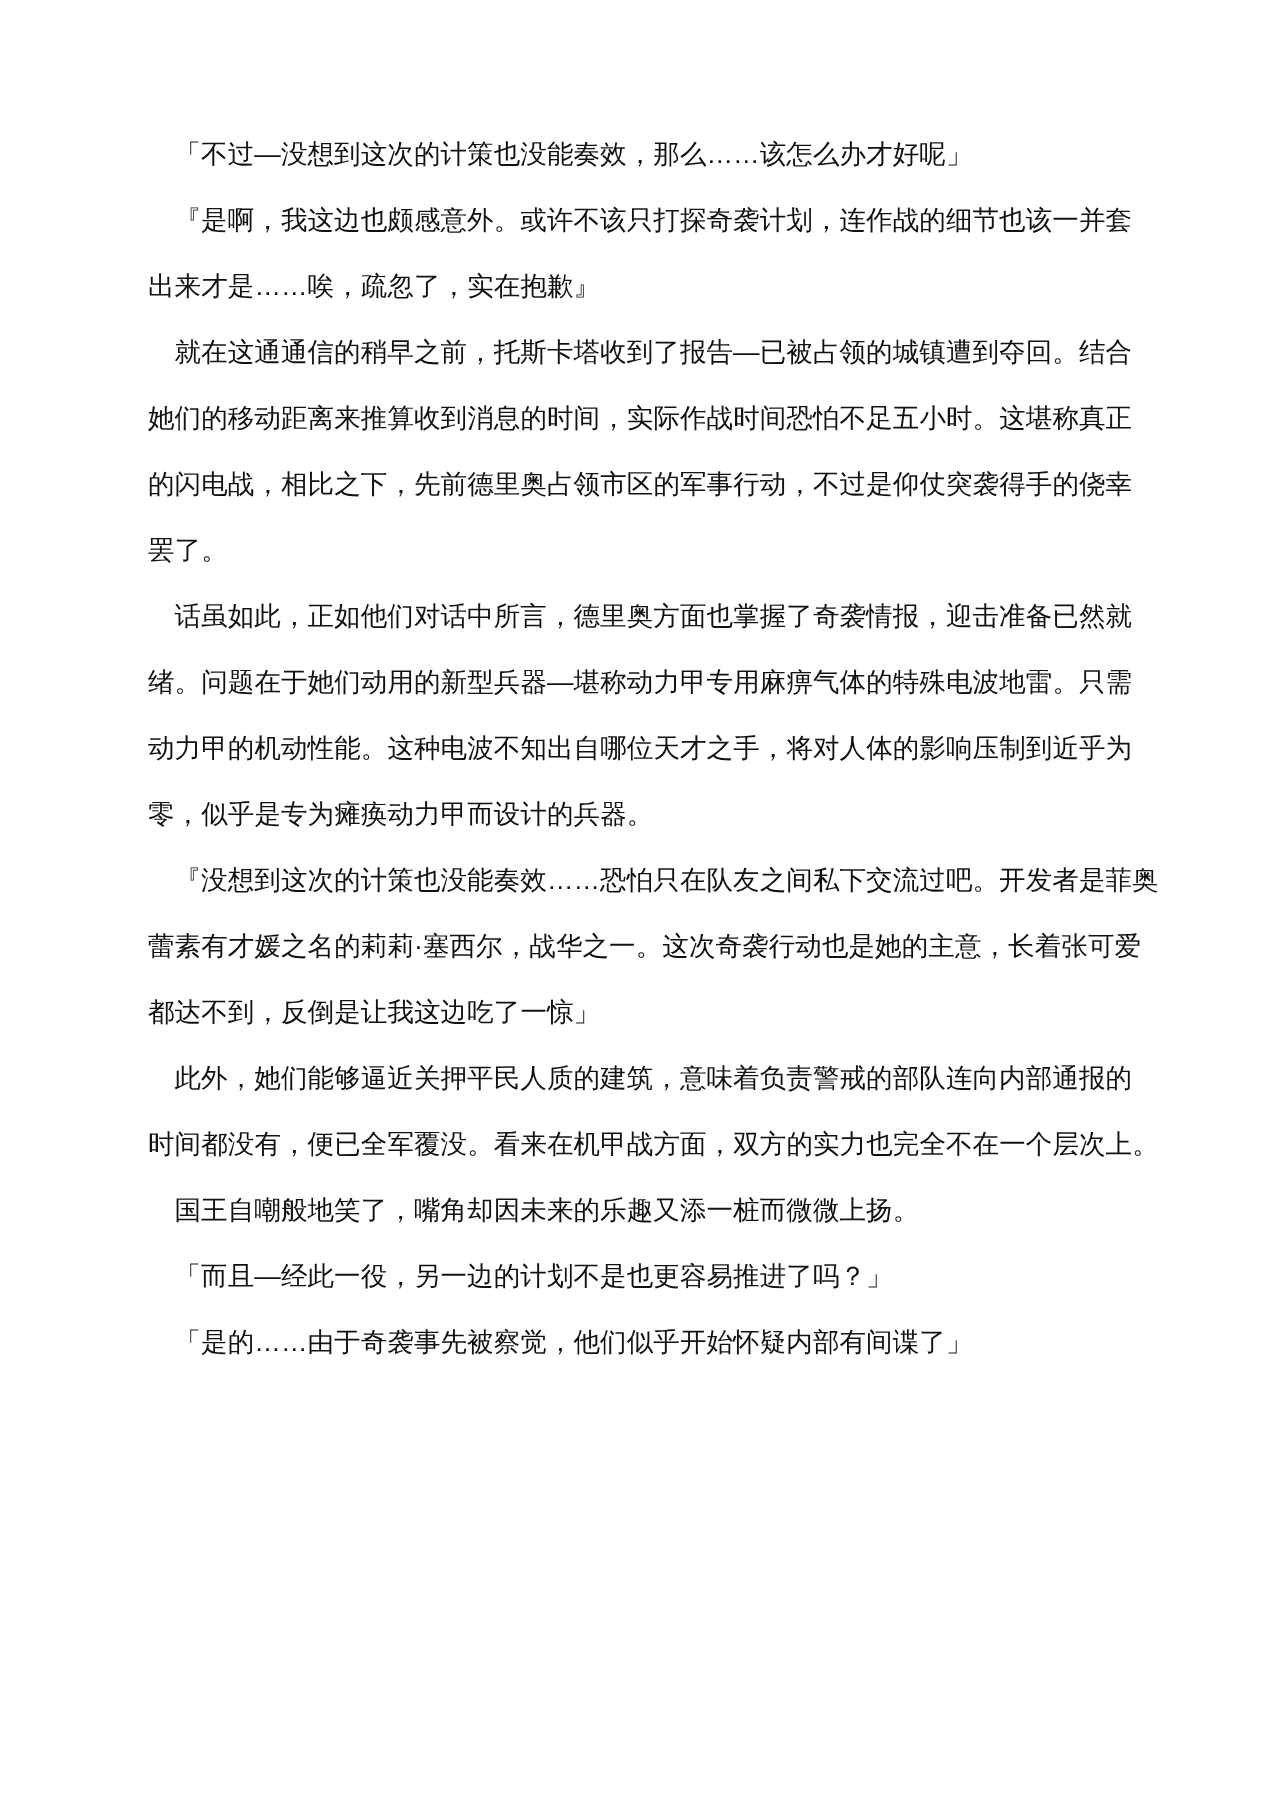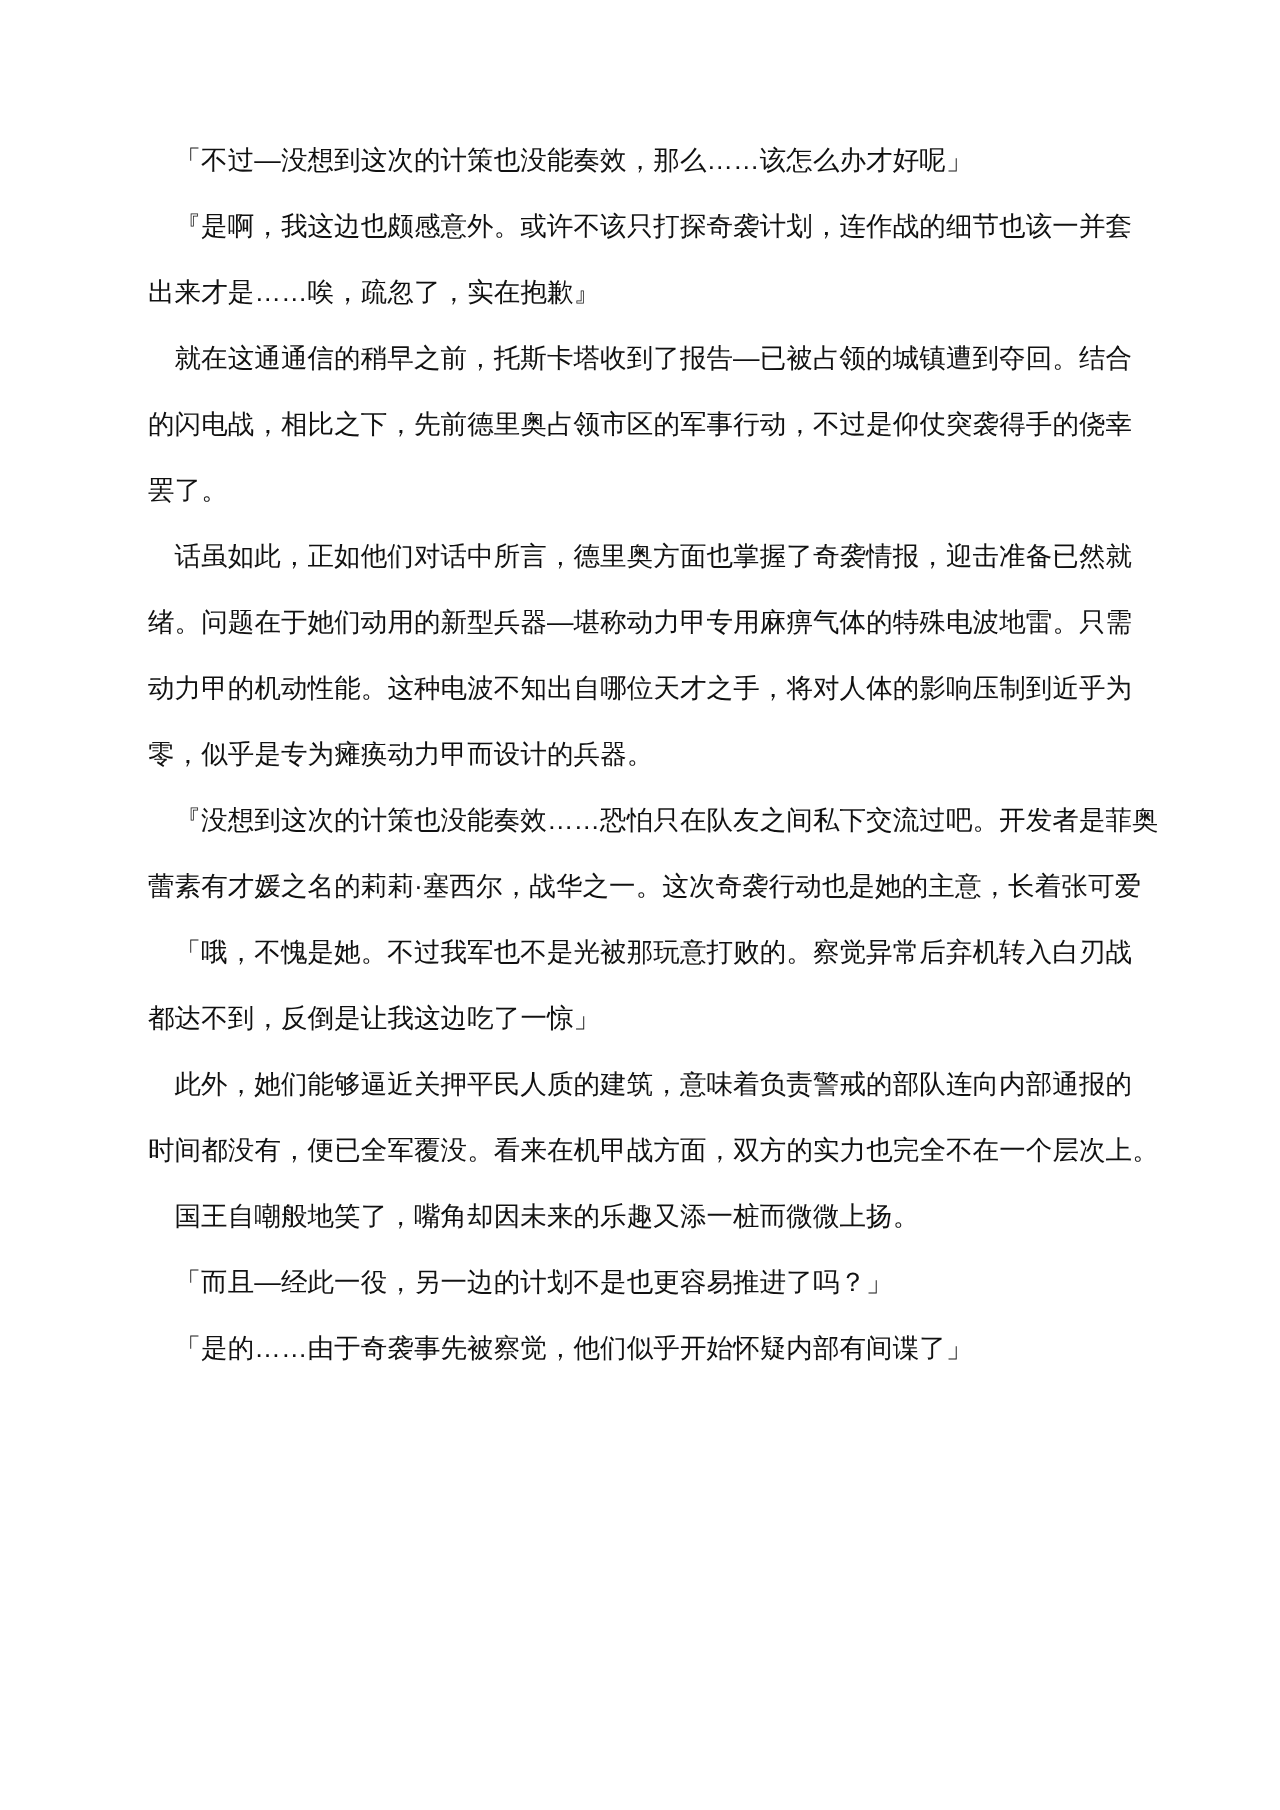--- a/index.html
+++ b/index.html
@@ -8,21 +8,21 @@
     background: #ffffff;
   }
   body {
     width: 1280px;
     height: 1810px;
     overflow: hidden;
     font-family: "Liberation Sans", sans-serif;
   }
   .page {
     width: 984px;
-    margin: 10px auto;
+    margin: 4px auto;
     padding-top: 117px;
     box-sizing: content-box;
   }
   .paragraph {
     margin: 0;
     padding: 0;
   }
   .line {
     display: block;
     font-size: 26.5px;
@@ -46,38 +46,38 @@
     <span class="line first">「不过—没想到这次的计策也没能奏效，那么……该怎么办才好呢」</span>
   </p>
 
   <p class="paragraph">
     <span class="line first">『是啊，我这边也颇感意外。或许不该只打探奇袭计划，连作战的细节也该一并套</span>
     <span class="line">出来才是……唉，疏忽了，实在抱歉』</span>
   </p>
 
   <p class="paragraph">
     <span class="line first">就在这通通信的稍早之前，托斯卡塔收到了报告—已被占领的城镇遭到夺回。结合</span>
+    <span class="line">她们的移动距离来推算收到消息的时间，实际作战时间恐怕不足五小时。这堪称真正</span>
     <span class="line">的闪电战，相比之下，先前德里奥占领市区的军事行动，不过是仰仗突袭得手的侥幸</span>
     <span class="line">罢了。</span>
   </p>
 
   <p class="paragraph">
     <span class="line first">话虽如此，正如他们对话中所言，德里奥方面也掌握了奇袭情报，迎击准备已然就</span>
     <span class="line">绪。问题在于她们动用的新型兵器—堪称动力甲专用麻痹气体的特殊电波地雷。只需</span>
     <span class="line">动力甲的机动性能。这种电波不知出自哪位天才之手，将对人体的影响压制到近乎为</span>
     <span class="line">零，似乎是专为瘫痪动力甲而设计的兵器。</span>
   </p>
 
   <p class="paragraph">
     <span class="line first">『没想到这次的计策也没能奏效……恐怕只在队友之间私下交流过吧。开发者是菲奥</span>
     <span class="line">蕾素有才媛之名的莉莉·塞西尔，战华之一。这次奇袭行动也是她的主意，长着张可爱</span>
   </p>
 
   <p class="paragraph">
-    <span class="line first">「哦，不愧是她。不过我军也不是光被那玩意打败的。察觉异常后弃机转入白刃战</span>
     <span class="line">都达不到，反倒是让我这边吃了一惊」</span>
   </p>
 
   <p class="paragraph">
     <span class="line first">此外，她们能够逼近关押平民人质的建筑，意味着负责警戒的部队连向内部通报的</span>
     <span class="line">时间都没有，便已全军覆没。看来在机甲战方面，双方的实力也完全不在一个层次上。</span>
   </p>
 
   <p class="paragraph">
     <span class="line first">国王自嘲般地笑了，嘴角却因未来的乐趣又添一桩而微微上扬。</span>

